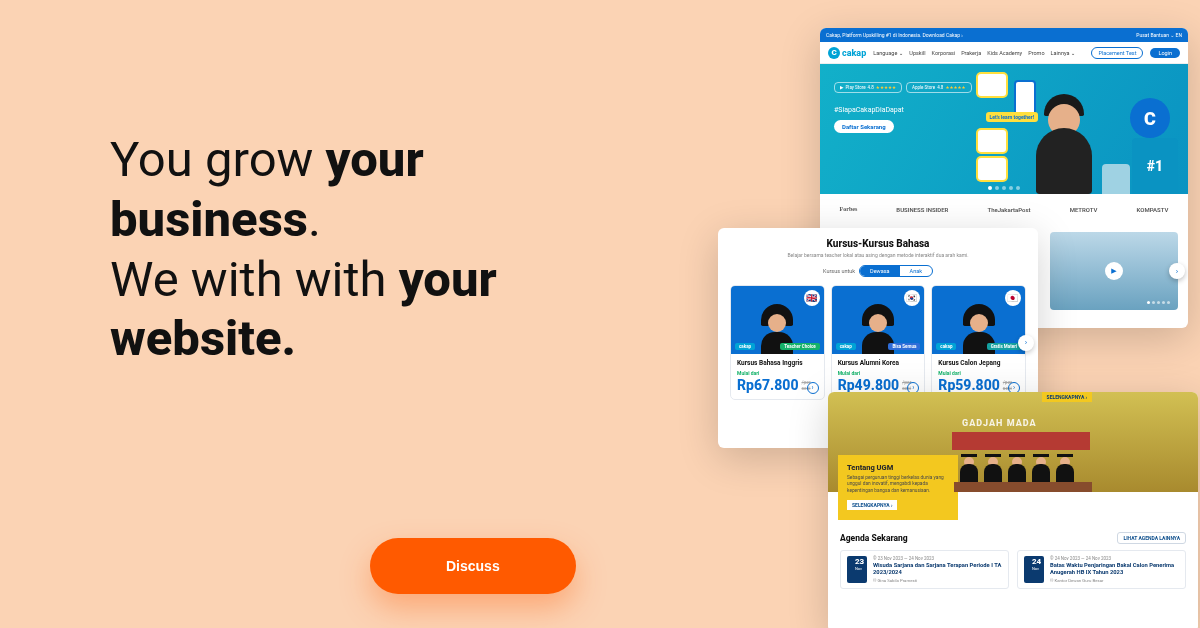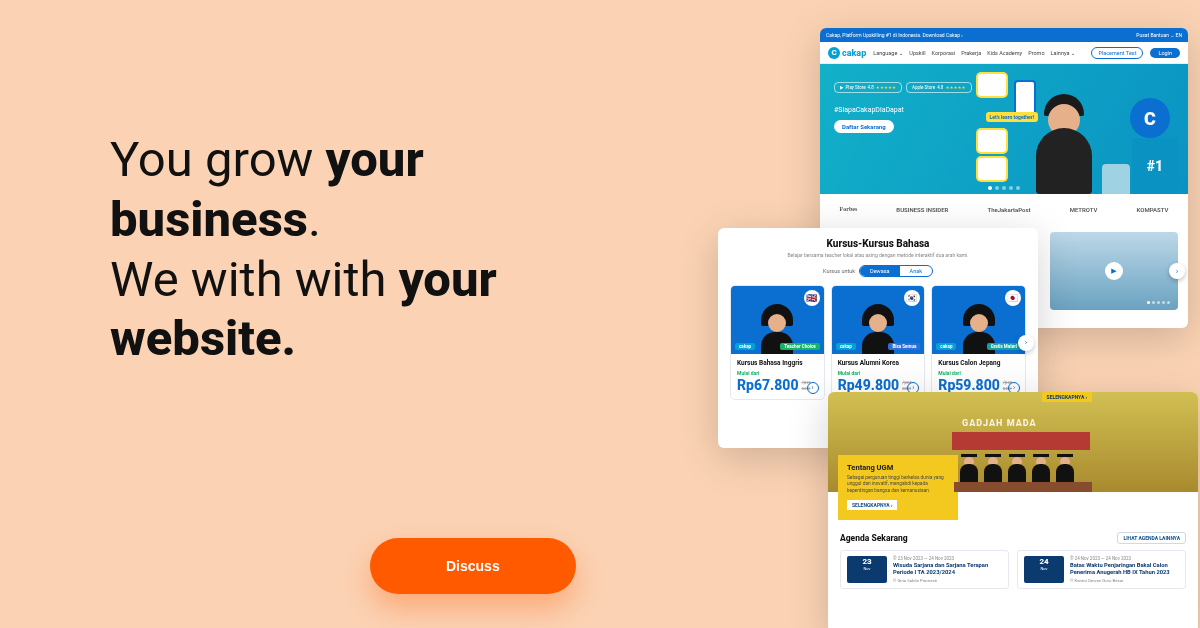--- a/index.html
+++ b/index.html
@@ -140,21 +140,21 @@
   .s3-gown { width:18px; height:28px; background:#111; border-radius:8px 8px 2px 2px;}
   .s3-ghead { width:10px;height:10px;background:#e6b08a;border-radius:50%;margin:0 auto -3px;}
   .s3-cap { width:16px;height:3px;background:#111;margin:0 auto;}
   .s3-stage-band{position:absolute;left:126px;right:106px;bottom:0;height:10px;background:#874c2d;}
   .s3-bottom { padding:40px 12px 10px; background:#fff;}
   .s3-agenda-head { display:flex; justify-content:space-between; align-items:center; margin-bottom:6px;}
   .s3-agenda-head h4 { font-size:8.5px; font-weight:800; color:#111;}
   .s3-lihat { font-size:5px; color:#0b4d8c; border:1px solid #cfd8e3; border-radius:3px; padding:2px 5px; font-weight:700;}
   .s3-agenda-list { display:flex; gap:8px;}
   .s3-ag { flex:1; display:flex; gap:6px; border:1px solid #e5e9ef; border-radius:3px; padding:5px 6px;}
-  .s3-datebox { width:40px; background:#0b3a6f; color:#fff; text-align:center; border-radius:2px; padding:2px 8px;}
+  .s3-datebox { width:20px; background:#0b3a6f; color:#fff; text-align:center; border-radius:2px; padding:2px 8px;}
   .s3-datebox .d{font-size:8px;font-weight:800;line-height:1;}
   .s3-datebox .m{font-size:4px;}
   .s3-ag-body{flex:1;}
   .s3-ag-date{font-size:4.5px;color:#888;}
   .s3-ag-title{font-size:5.8px;font-weight:700;color:#0b3a6f;line-height:1.25;margin:1px 0 2px;}
   .s3-ag-author{font-size:4.3px;color:#888;}
 </style>
 </head>
 <body>
 

